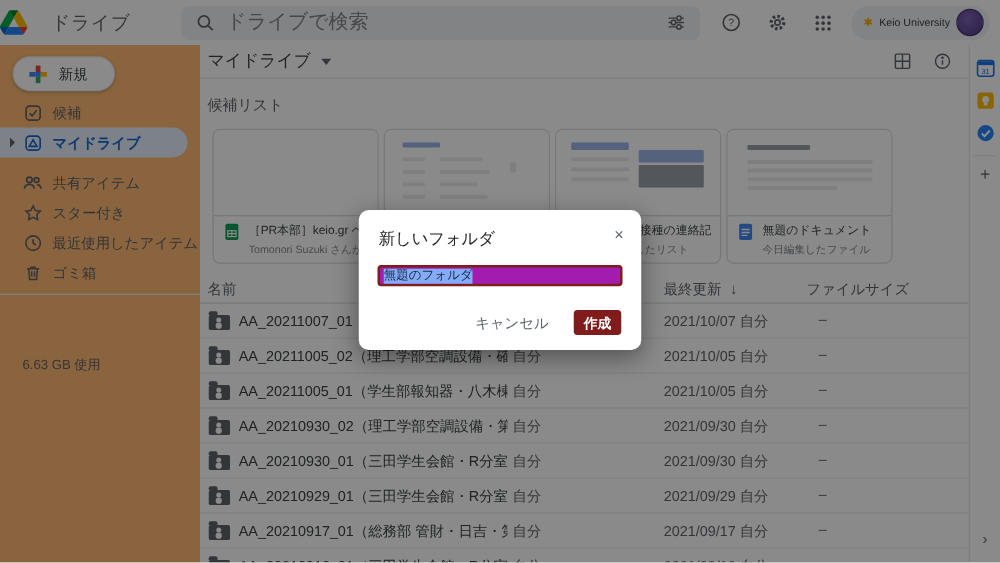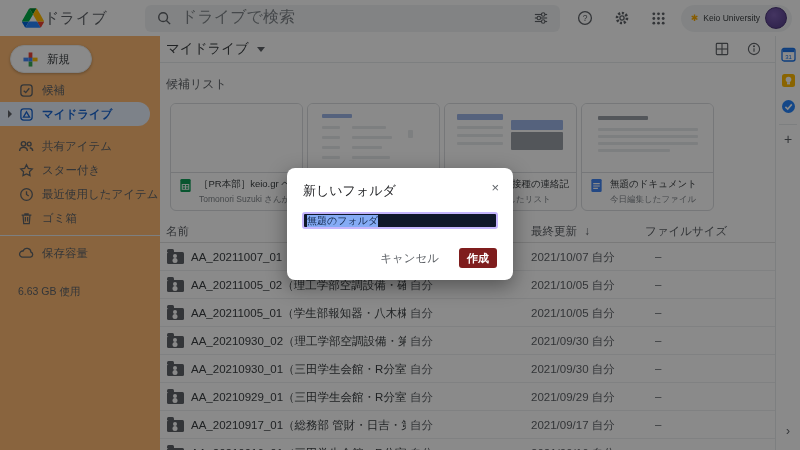--- a/index.html
+++ b/index.html
@@ -2,21 +2,21 @@
 <html><head>
 <meta charset="utf-8">
 <style>
   * { margin:0; padding:0; box-sizing:border-box; }
   html,body { width:800px; height:450px; overflow:hidden; }
   body { font-family:"Liberation Sans", sans-serif; background:#fff; }
   #screen { position:relative; width:800px; height:450px; background:#fff; overflow:hidden; }
 
   
   .topbar { position:absolute; top:0; left:0; right:0; height:36px; background:#fff; display:flex; align-items:center; z-index:1; }
-  .logo-area { width:160px; display:flex; align-items:center; padding-left:22px; gap:0; }
+  .logo-area { width:160px; display:flex; align-items:center; gap:19px; }
   .logo-area .appname { font-size:15px; color:#5f6368; letter-spacing:.5px; }
   .searchbox { width:415px; height:27px; margin-left:-15px; background:#f1f3f4; border-radius:6px; display:flex; align-items:center; padding:0 10px; gap:8px; }
   .searchbox input { flex:1; border:none; outline:none; background:transparent; font-size:16px; color:#202124; font-family:Liberation Mono, monospace; }
   .searchbox input::placeholder { color:#80868b; }
   .tb-actions { display:flex; align-items:center; margin-left:auto; gap:19px; padding-right:8px; }
   .iconbtn { width:18px; height:18px; display:flex; align-items:center; justify-content:center; cursor:pointer; }
   .account-badge { height:27px; background:#f1f3f4; border-radius:14px; display:flex; align-items:center; gap:5px; padding:0 5px 0 10px; margin-left:-6px; }
   .account-badge .org { font-size:8.5px; color:#3c4043; white-space:nowrap; }
   .crest { color:#f9ab00; font-size:9px; }
   .avatar { width:22px; height:22px; border-radius:50%; background:radial-gradient(circle at 40% 35%,#7e62b4,#5b4490 75%); border:1px solid #4a3578; }
@@ -76,21 +76,21 @@
   .rp-icon { width:15px; height:15px; margin:11px auto 0 auto; display:flex; align-items:center; justify-content:center; cursor:pointer; }
   .rp-divider { border-top:1px solid #e8eaed; margin:10px 3px 0 3px; }
   .rp-plus { text-align:center; color:#5f6368; font-size:14px; margin-top:6px; cursor:pointer; }
   .rp-chevron { position:absolute; bottom:12px; left:0; right:0; text-align:center; color:#5f6368; font-size:12px; cursor:pointer; }
 
   
   .scrim { position:absolute; inset:0; background:rgba(0,0,0,.46); z-index:40; }
   .dialog { position:absolute; left:287px; top:168px; width:226px; height:112px; background:#fff; border-radius:8px; box-shadow:0 6px 20px rgba(0,0,0,.4); z-index:50; }
   .dlg-title { position:absolute; left:16px; top:14px; font-size:13px; color:#202124; }
   .dlg-close { position:absolute; right:14px; top:12px; font-size:13px; color:#5f6368; cursor:pointer; }
-  .dlg-input { position:absolute; left:15px; top:44px; width:196px; height:17px; border:2px solid #c4b5fd; border-radius:3px; background:#0f172a; display:flex; align-items:center; padding-left:3px; cursor:text; }
+  .dlg-input { position:absolute; left:15px; top:44px; width:196px; height:17px; border:2px solid #7f1d1d; border-radius:3px; background:#a21caf; display:flex; align-items:center; padding-left:3px; cursor:text; }
   .dlg-input .sel { font-size:10px; background:#84abf5; color:#16294d; line-height:12px; }
   .dlg-actions { position:absolute; right:16px; bottom:12px; display:flex; align-items:center; gap:20px; }
   .btn-text { font-size:11.5px; color:#5f6368; font-weight:normal; cursor:pointer; }
   .btn-primary { min-width:36px; height:20px; background:#7f1d1d; color:#fff; font-size:11px; font-weight:bold; border:none; border-radius:3px; padding:0 8px; cursor:pointer; display:flex; align-items:center; justify-content:center; }
 
   svg { display:block; }
 </style>
 </head>
 <body>
 
@@ -239,28 +239,20 @@
         <span class="nicon">
           <svg width="15" height="15" viewBox="0 0 16 16" fill="none" stroke="#5f6368" stroke-width="1.3">
               <path d="M2.8 4.3h10.4M6.3 4.3V3h3.4v1.3M4.3 4.3l.7 9.2h6l.7-9.2M6.8 6.5v4.6M9.2 6.5v4.6"></path>
             </svg>
         </span>
         <span class="nlabel">ゴミ箱</span>
       </div>
 
       <div class="sb-divider"></div>
 
-      <div class="nav-item">
-        <span class="nicon">
-          <svg width="16" height="16" viewBox="0 0 16 16" fill="none" stroke="#5f6368" stroke-width="1.3">
-              <path d="M4.6 12.2a3.1 3.1 0 1 1 .5-6.17A4.1 4.1 0 0 1 13 7.2a2.6 2.6 0 0 1-.6 5z"></path>
-            </svg>
-        </span>
-        <span class="nlabel">保存容量</span>
-      </div>
     </div>
 
     <div class="storage-used">6.63 GB 使用</div>
   </nav>
 
   <main class="main">
     <div class="view-header">
       <span class="view-title">マイドライブ</span>
       <span class="caret-down"></span>
       <span class="spacer"></span>

